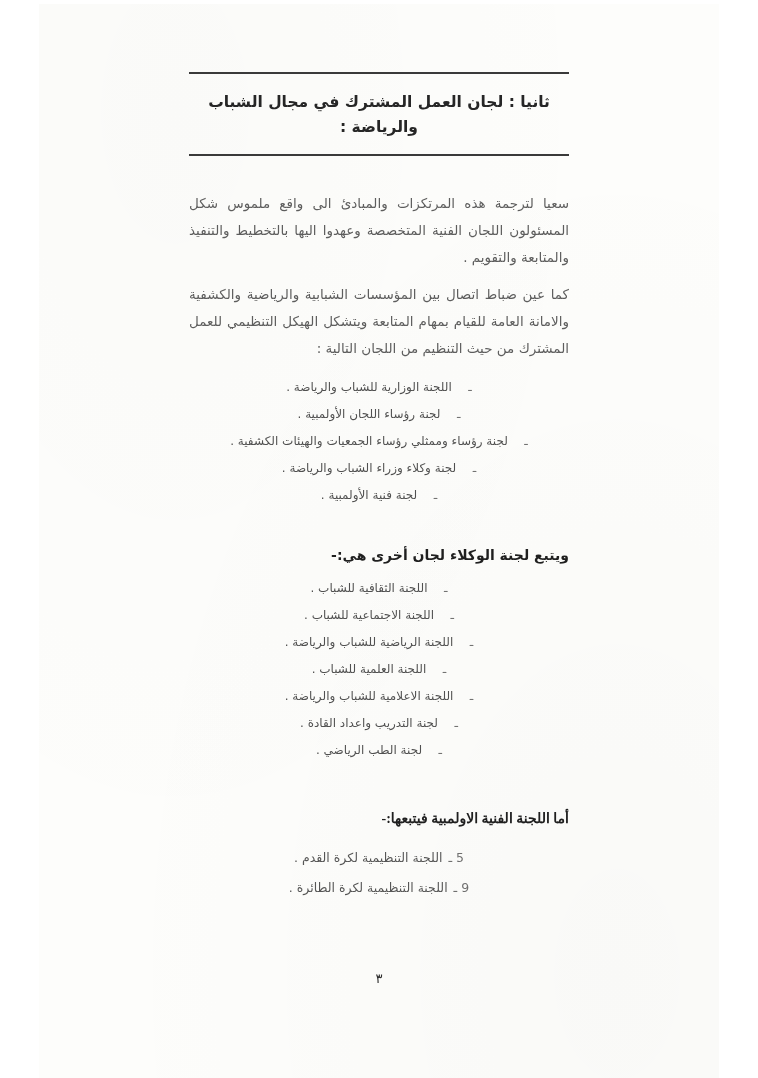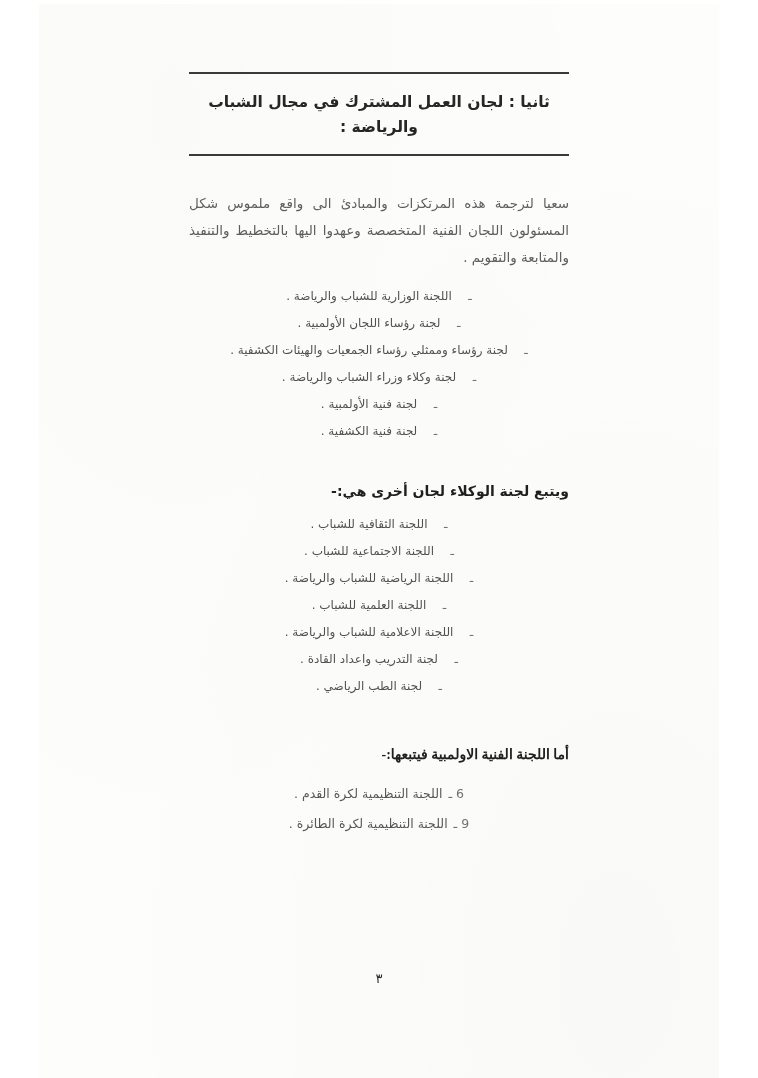--- a/index.html
+++ b/index.html
@@ -134,46 +134,46 @@
   <div class="content">
 
     <div class="rule top"></div>
 
     <div class="heading">ثانيا : لجان العمل المشترك في مجال الشباب والرياضة :</div>
 
     <div class="rule bottom"></div>
 
     <div class="body-block">
       <p class="para p1">سعيا لترجمة هذه المرتكزات والمبادئ الى واقع ملموس شكل المسئولون اللجان الفنية المتخصصة وعهدوا اليها بالتخطيط والتنفيذ والمتابعة والتقويم .</p>
+      <p class="para p2">كما عين ضباط اتصال بين المؤسسات الشبابية والرياضية والكشفية والامانة العامة للقيام بمهام المتابعة ويتشكل الهيكل التنظيمي للعمل المشترك من حيث التنظيم من اللجان التالية :</p>
     </div>
 
     <ul class="dash-list">
       <li><span class="dash">ـ</span><span>اللجنة الوزارية للشباب والرياضة .</span></li>
       <li><span class="dash">ـ</span><span>لجنة رؤساء اللجان الأولمبية .</span></li>
       <li><span class="dash">ـ</span><span>لجنة رؤساء وممثلي رؤساء الجمعيات والهيئات الكشفية .</span></li>
       <li><span class="dash">ـ</span><span>لجنة وكلاء وزراء الشباب والرياضة .</span></li>
       <li><span class="dash">ـ</span><span>لجنة فنية الأولمبية .</span></li>
-      <li><span class="dash">ـ</span><span>لجنة فنية الكشفية .</span></li>
     </ul>
 
     <div class="section-title">ويتبع لجنة الوكلاء لجان أخرى هي:-</div>
 
     <ul class="dash-list">
       <li><span class="dash">ـ</span><span>اللجنة الثقافية للشباب .</span></li>
       <li><span class="dash">ـ</span><span>اللجنة الاجتماعية للشباب .</span></li>
       <li><span class="dash">ـ</span><span>اللجنة الرياضية للشباب والرياضة .</span></li>
       <li><span class="dash">ـ</span><span>اللجنة العلمية للشباب .</span></li>
       <li><span class="dash">ـ</span><span>اللجنة الاعلامية للشباب والرياضة .</span></li>
       <li><span class="dash">ـ</span><span>لجنة التدريب واعداد القادة .</span></li>
       <li><span class="dash">ـ</span><span>لجنة الطب الرياضي .</span></li>
     </ul>
 
     <div class="section-title second">أما اللجنة الفنية الاولمبية فيتبعها:-</div>
 
     <ol class="num-list">
-      <li><span class="num">6 ـ</span><span>اللجنة التنظيمية لكرة القدم .</span></li>
+      <li><span class="num">5 ـ</span><span>اللجنة التنظيمية لكرة القدم .</span></li>
       <li><span class="num">9 ـ</span><span>اللجنة التنظيمية لكرة الطائرة .</span></li>
     </ol>
 
   </div>
 
   <div class="page-number">٣</div>
 </div>
 
 </body></html>

